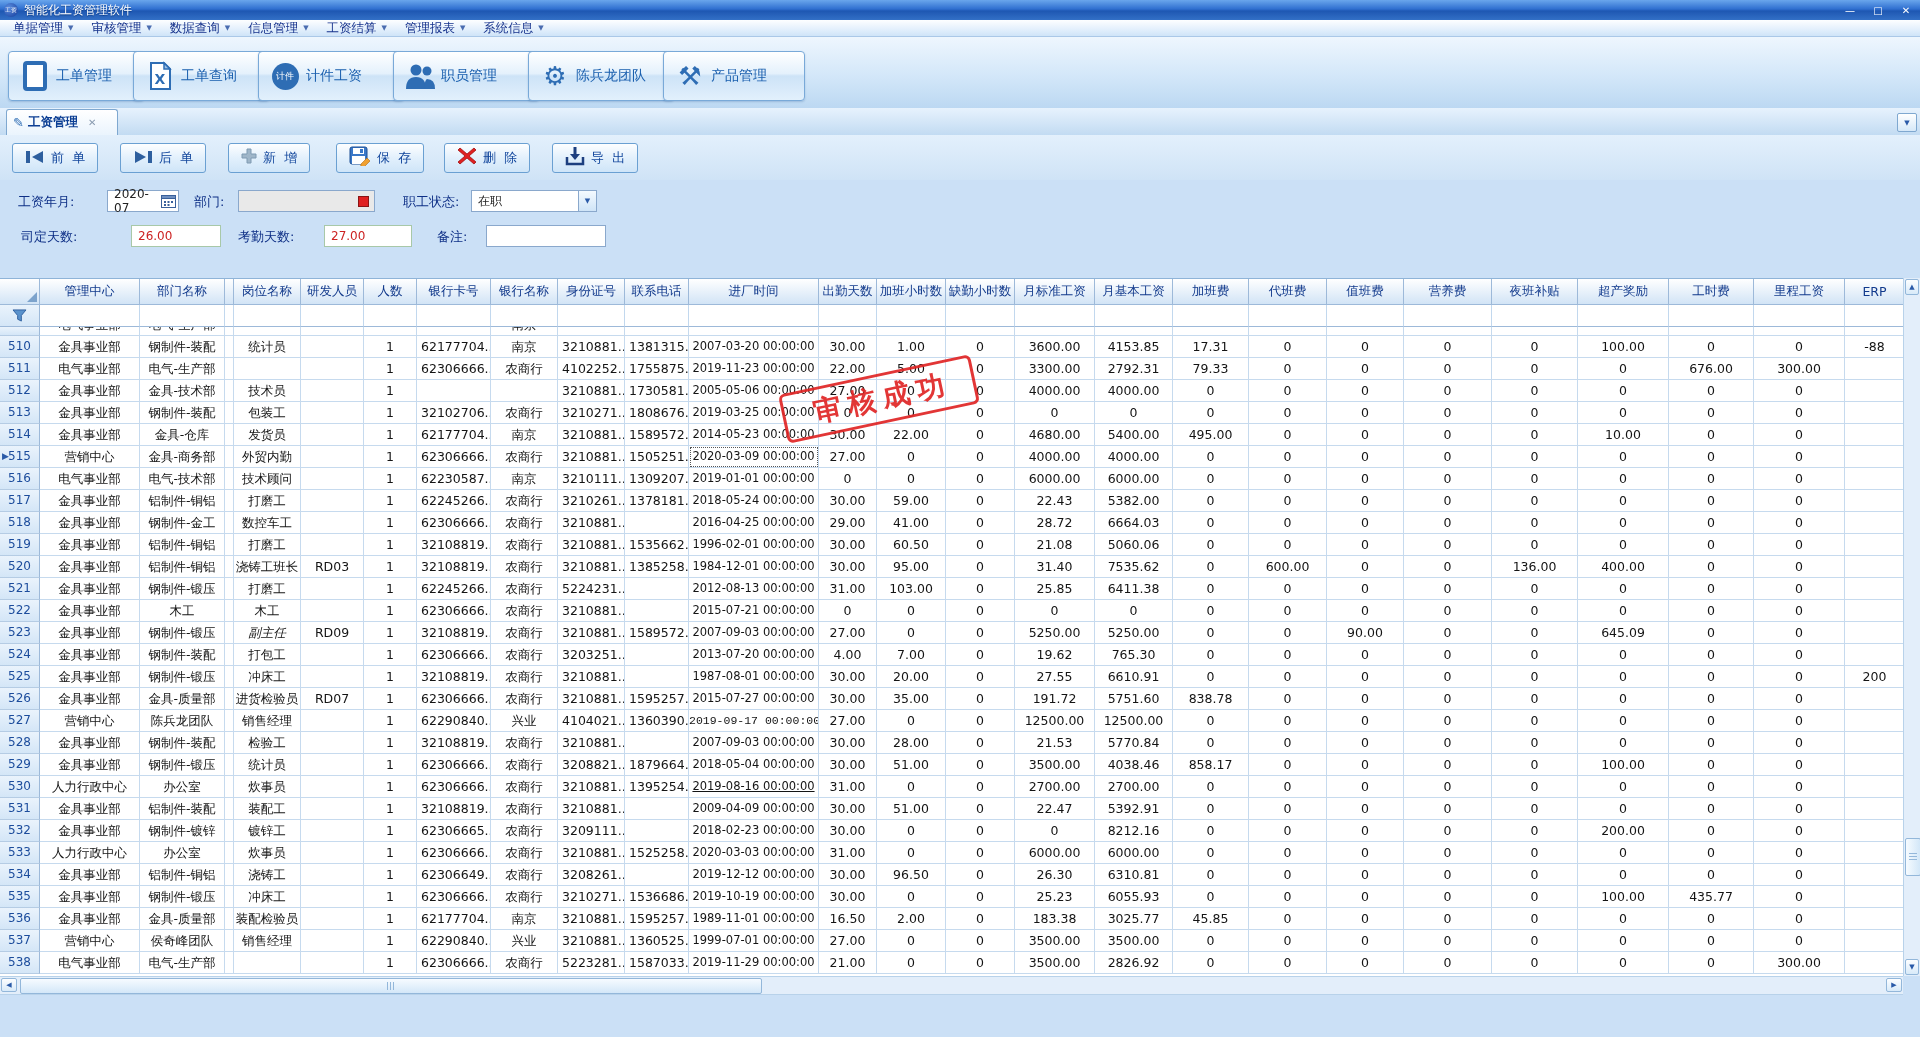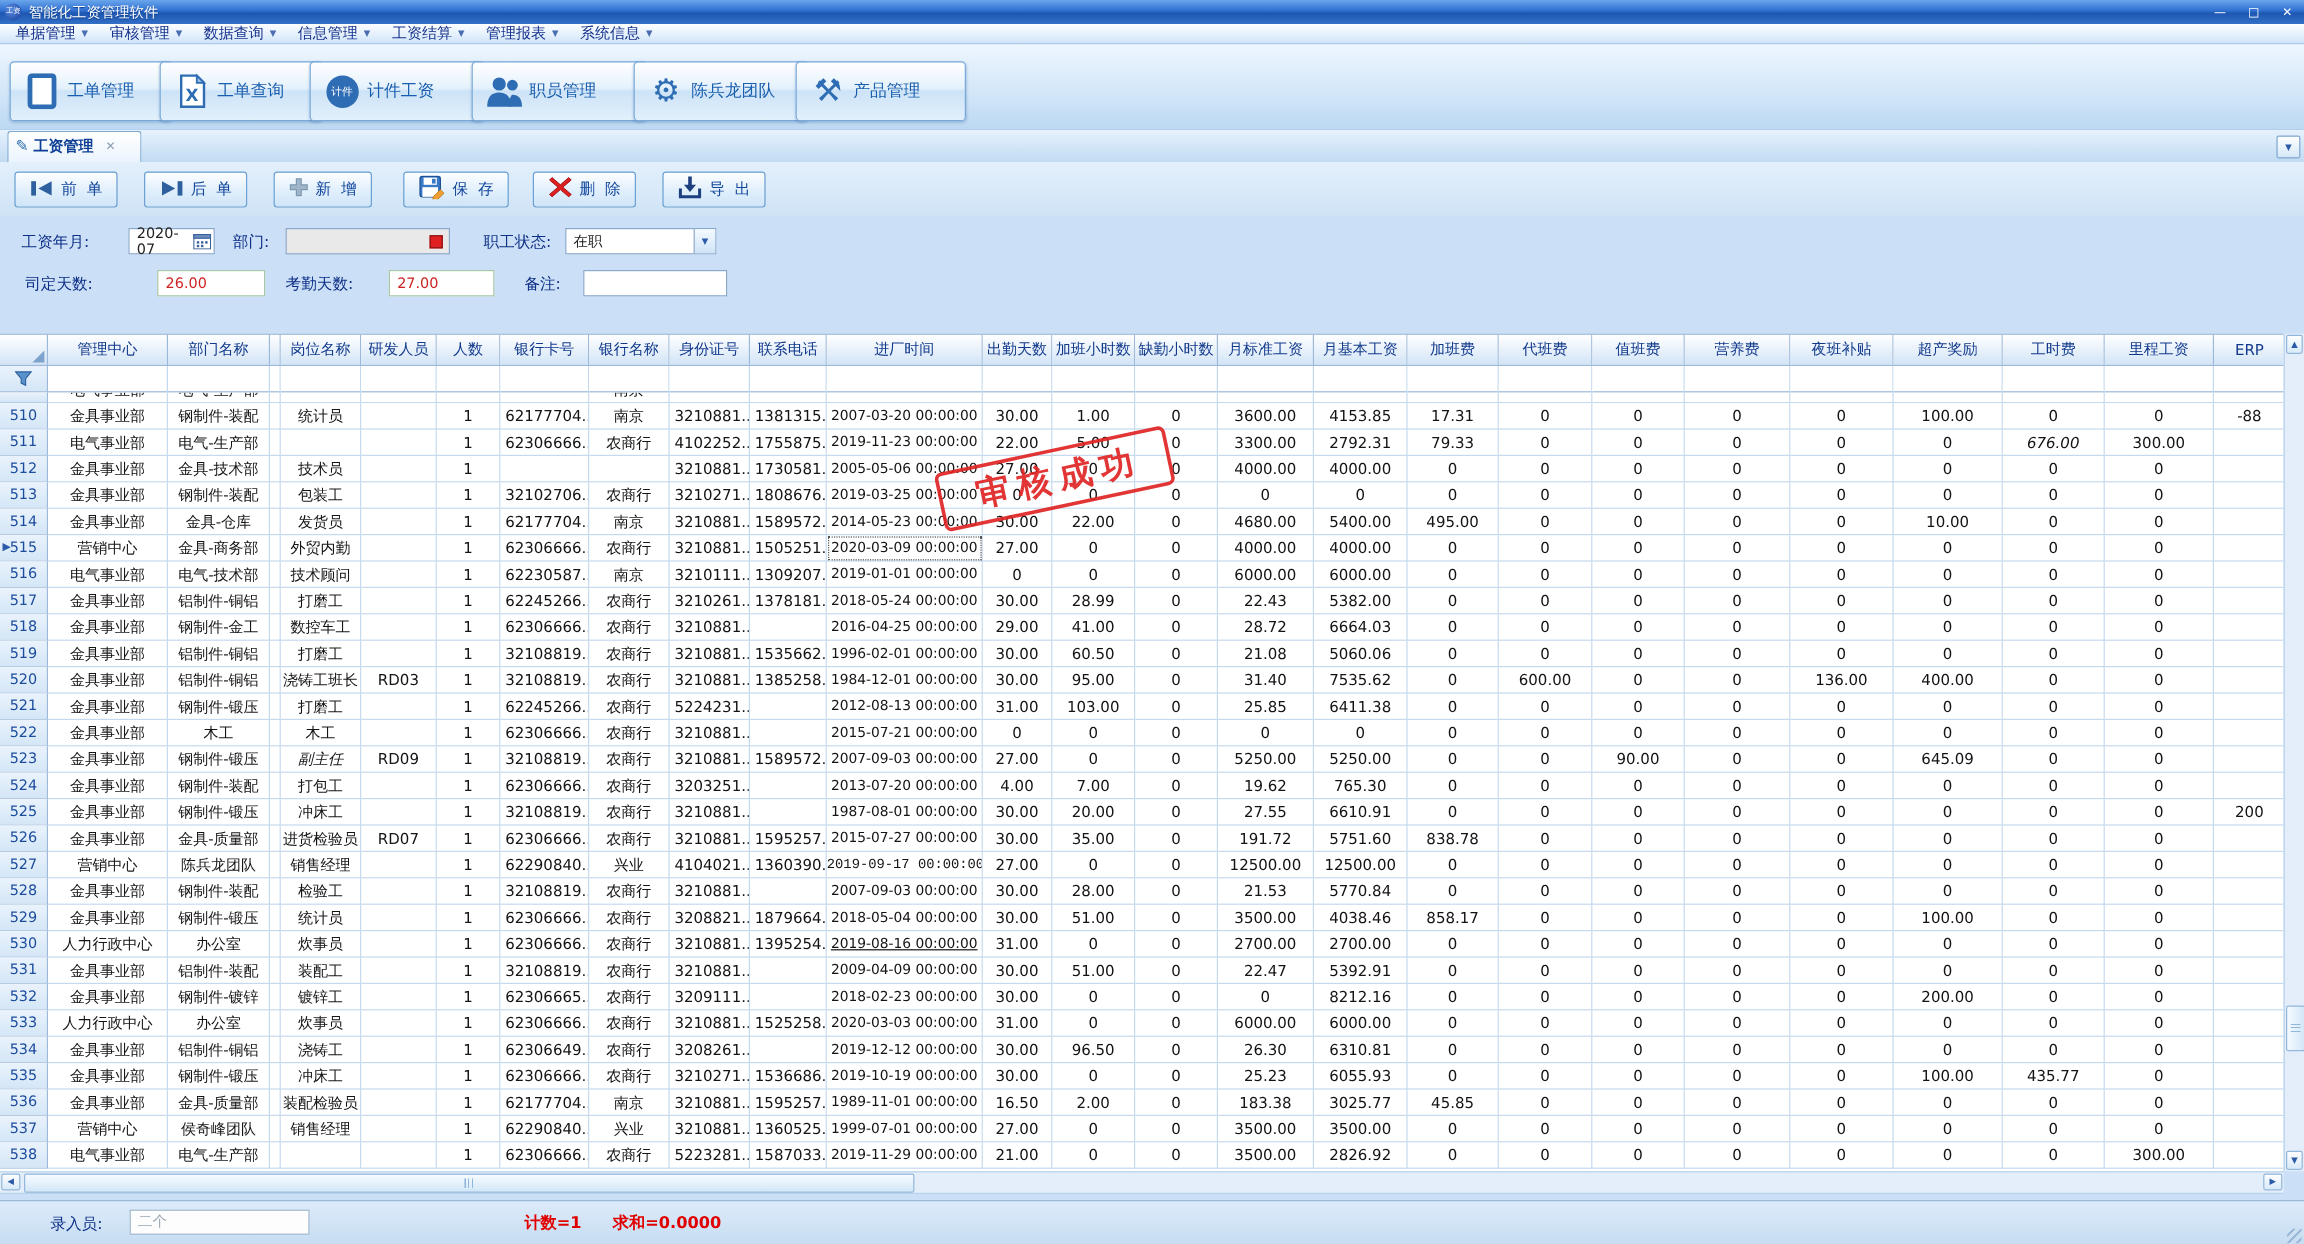--- a/index.html
+++ b/index.html
@@ -542,21 +542,21 @@
         <div class="g-cell" style="width: 69px;">5.00</div>
         <div class="g-cell" style="width: 69px;">0</div>
         <div class="g-cell" style="width: 80px;">3300.00</div>
         <div class="g-cell" style="width: 78px;">2792.31</div>
         <div class="g-cell" style="width: 76px;">79.33</div>
         <div class="g-cell" style="width: 78px;">0</div>
         <div class="g-cell" style="width: 77px;">0</div>
         <div class="g-cell" style="width: 88px;">0</div>
         <div class="g-cell" style="width: 86px;">0</div>
         <div class="g-cell" style="width: 91px;">0</div>
-        <div class="g-cell" style="width: 85px; font-style: italic;">676.00</div>
+        <div class="g-cell" style="width: 85px;">676.00</div>
         <div class="g-cell" style="width: 91px;">300.00</div>
         <div class="g-cell" style="width: 60px;"></div>
       </div>
       <div class="g-row">
         <div class="g-rn">512</div>
         <div class="g-cell" style="width: 100px;">金具事业部</div>
         <div class="g-cell" style="width: 85px;">金具-技术部</div>
         <div class="g-cell" style="width: 9px;"></div>
         <div class="g-cell" style="width: 67px;">技术员</div>
         <div class="g-cell" style="width: 63px;"></div>
@@ -700,21 +700,21 @@
         <div class="g-cell" style="width: 9px;"></div>
         <div class="g-cell" style="width: 67px;">打磨工</div>
         <div class="g-cell" style="width: 63px;"></div>
         <div class="g-cell" style="width: 53px;">1</div>
         <div class="g-cell left" style="width: 74px;">62245266...</div>
         <div class="g-cell" style="width: 67px;">农商行</div>
         <div class="g-cell left" style="width: 67px;">3210261...</div>
         <div class="g-cell left" style="width: 64px;">1378181...</div>
         <div class="g-cell date" style="width: 130px;">2018-05-24 00:00:00</div>
         <div class="g-cell" style="width: 58px;">30.00</div>
-        <div class="g-cell" style="width: 69px;">28.99</div>
+        <div class="g-cell" style="width: 69px;">59.00</div>
         <div class="g-cell" style="width: 69px;">0</div>
         <div class="g-cell" style="width: 80px;">22.43</div>
         <div class="g-cell" style="width: 78px;">5382.00</div>
         <div class="g-cell" style="width: 76px;">0</div>
         <div class="g-cell" style="width: 78px;">0</div>
         <div class="g-cell" style="width: 77px;">0</div>
         <div class="g-cell" style="width: 88px;">0</div>
         <div class="g-cell" style="width: 86px;">0</div>
         <div class="g-cell" style="width: 91px;">0</div>
         <div class="g-cell" style="width: 85px;">0</div>
@@ -1319,25 +1319,14 @@
     <div class="sb-btn" style="right:1px;top:1px;width:16px;height:14px;">▶</div>
   </div>
   <div id="vscroll">
     <div class="sb-btn" style="left:1px;top:1px;width:14px;height:16px;">▲</div>
     <div id="vthumb">
         <span class="grip-h"></span>
       </div>
     <div class="sb-btn" style="left:1px;bottom:1px;width:14px;height:16px;">▼</div>
   </div>
 
-  <div id="statusbar">
-    <span id="op-label">录入员:</span>
-    <div id="op-box">
-      <span>二个</span>
-    </div>
-    <div id="agg">
-      <span>计数=1</span>
-      <span>求和=0.0000</span>
-    </div>
-    <div id="sizegrip"></div>
-  </div>
 
 </div>
 
 </body></html>

